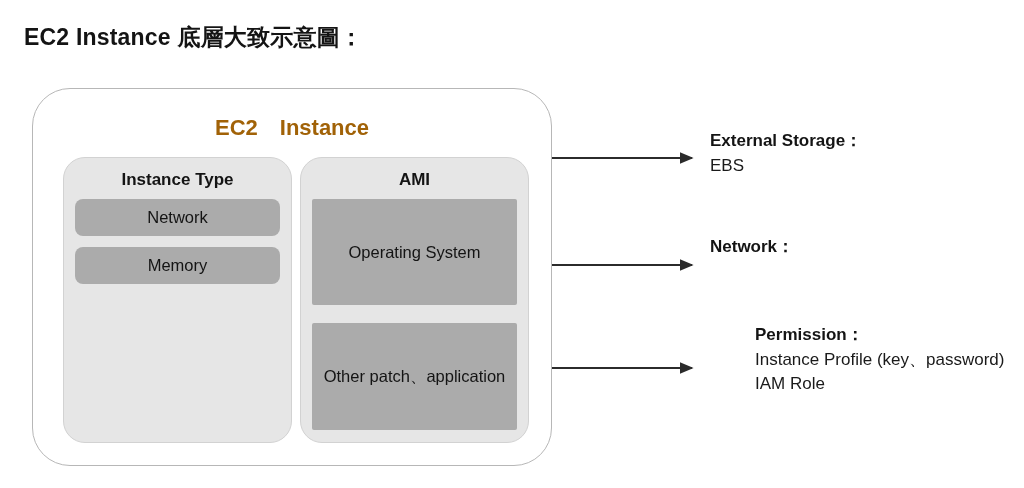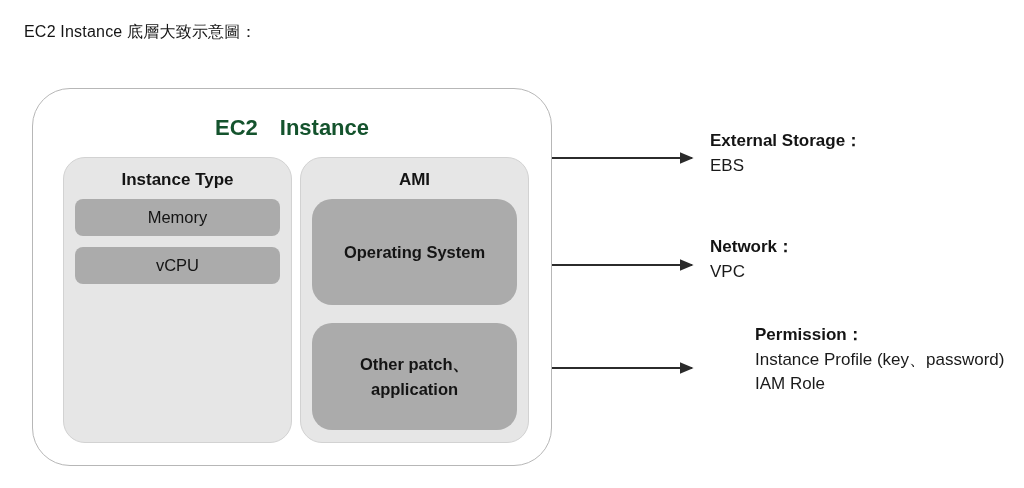--- a/index.html
+++ b/index.html
@@ -15,22 +15,22 @@
     font-family: "Liberation Sans", "DejaVu Sans", sans-serif;
     color: #1a1a1a;
     -webkit-font-smoothing: antialiased;
   }
 
   
   .page-title {
     position: absolute;
     left: 24px;
     top: 22px;
-    font-size: 16px;
-    font-weight: normal;
+    font-size: 23px;
+    font-weight: bold;
     letter-spacing: 0.2px;
     color: #141414;
     white-space: nowrap;
   }
 
   
   .ec2-box {
     position: absolute;
     left: 32px;
     top: 88px;
@@ -43,21 +43,21 @@
   }
 
   .ec2-heading {
     position: absolute;
     left: 0;
     right: 0;
     top: 24px;
     text-align: center;
     font-size: 22px;
     font-weight: bold;
-    color: #14532d;
+    color: #a16207;
     white-space: nowrap;
   }
 
   
   .panels {
     position: absolute;
     left: 30px;
     top: 68px;
     right: 22px;
     bottom: 22px;
@@ -105,23 +105,22 @@
     line-height: 1.5;
     box-sizing: border-box;
   }
   .panel.instance-type .chip {
     height: 37px;
     border-radius: 8px;
   }
   .panel.ami .chips { gap: 18px; }
   .panel.ami .chip {
     flex: 1 1 0;
-    border-radius: 20px;
+    border-radius: 2px;
     padding: 20px 10px;
-    font-weight: bold;
   }
   .chip .chip-text { display: block; }
 
   
   .arrows {
     position: absolute;
     left: 0; top: 0;
     width: 1024px;
     height: 488px;
     pointer-events: none;
@@ -157,24 +156,24 @@
 <div class="ec2-box">
 
   <div class="ec2-heading">EC2　Instance</div>
 
   <div class="panels">
 
     <div class="panel instance-type">
       <div class="panel-title">Instance Type</div>
       <div class="chips">
         <div class="chip">
+          <span class="chip-text">Network</span>
+        </div>
+        <div class="chip">
           <span class="chip-text">Memory</span>
-        </div>
-        <div class="chip">
-          <span class="chip-text">vCPU</span>
         </div>
       </div>
     </div>
 
     <div class="panel ami">
       <div class="panel-title">AMI</div>
       <div class="chips">
         <div class="chip">
           <span class="chip-text">Operating System</span>
         </div>
@@ -198,20 +197,19 @@
   <line x1="552" y1="368" x2="692" y2="368" stroke="#2b2b2b" stroke-width="2" marker-end="url(#arrowhead)"></line>
 </svg>
 
 <div class="label-group" id="group-0">
   <div class="group-title">External Storage：</div>
   <div class="group-item">EBS</div>
 </div>
 
 <div class="label-group" id="group-1">
   <div class="group-title">Network：</div>
-  <div class="group-item">VPC</div>
 </div>
 
 <div class="label-group" id="group-2">
   <div class="group-title">Permission：</div>
   <div class="group-item">Instance Profile (key、password)</div>
   <div class="group-item">IAM Role</div>
 </div>
 
 </body></html>

